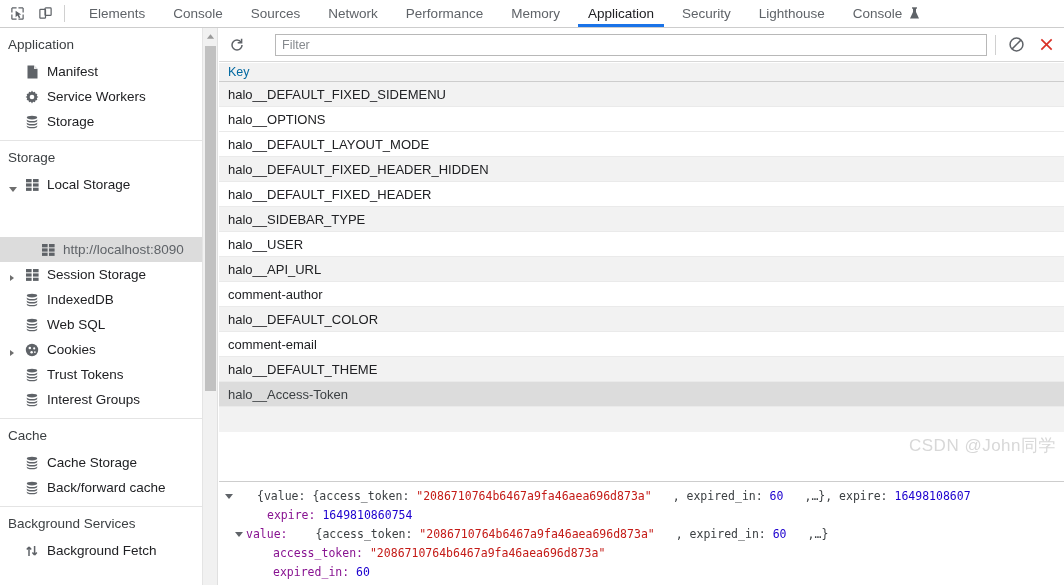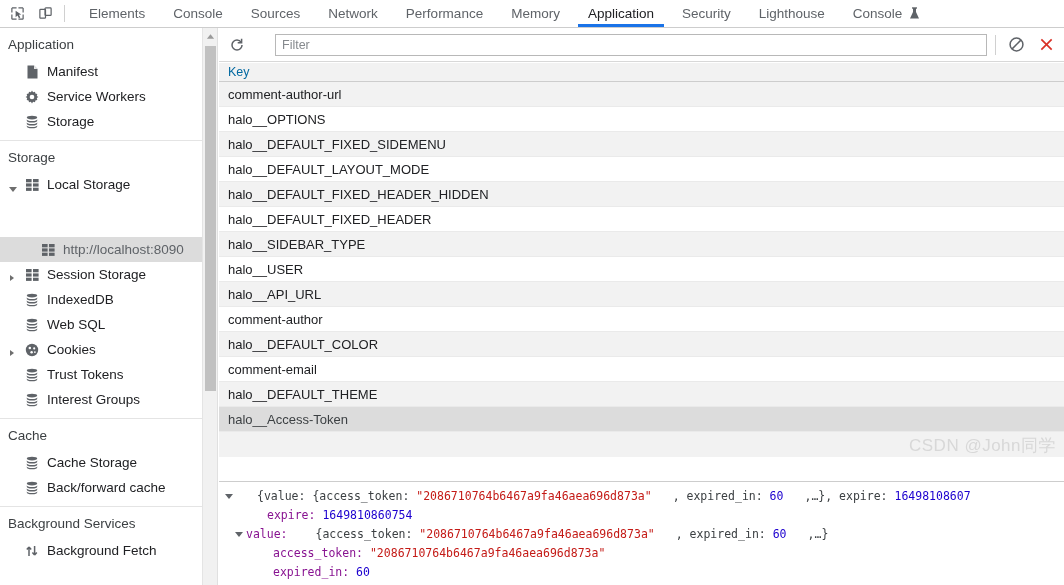--- a/index.html
+++ b/index.html
@@ -494,27 +494,24 @@
         </svg>
       </div>
     </div>
 
     <div class="table-wrap">
       <div class="thead">
         <span>Key</span>
       </div>
       <div id="rows-host">
           <div class="row odd">
-            <span>comment-author-url</span>
+            <span>halo__DEFAULT_FIXED_SIDEMENU</span>
           </div>
           <div class="row even">
             <span>halo__OPTIONS</span>
-          </div>
-          <div class="row odd">
-            <span>halo__DEFAULT_FIXED_SIDEMENU</span>
           </div>
           <div class="row even">
             <span>halo__DEFAULT_LAYOUT_MODE</span>
           </div>
           <div class="row odd">
             <span>halo__DEFAULT_FIXED_HEADER_HIDDEN</span>
           </div>
           <div class="row even">
             <span>halo__DEFAULT_FIXED_HEADER</span>
           </div>

